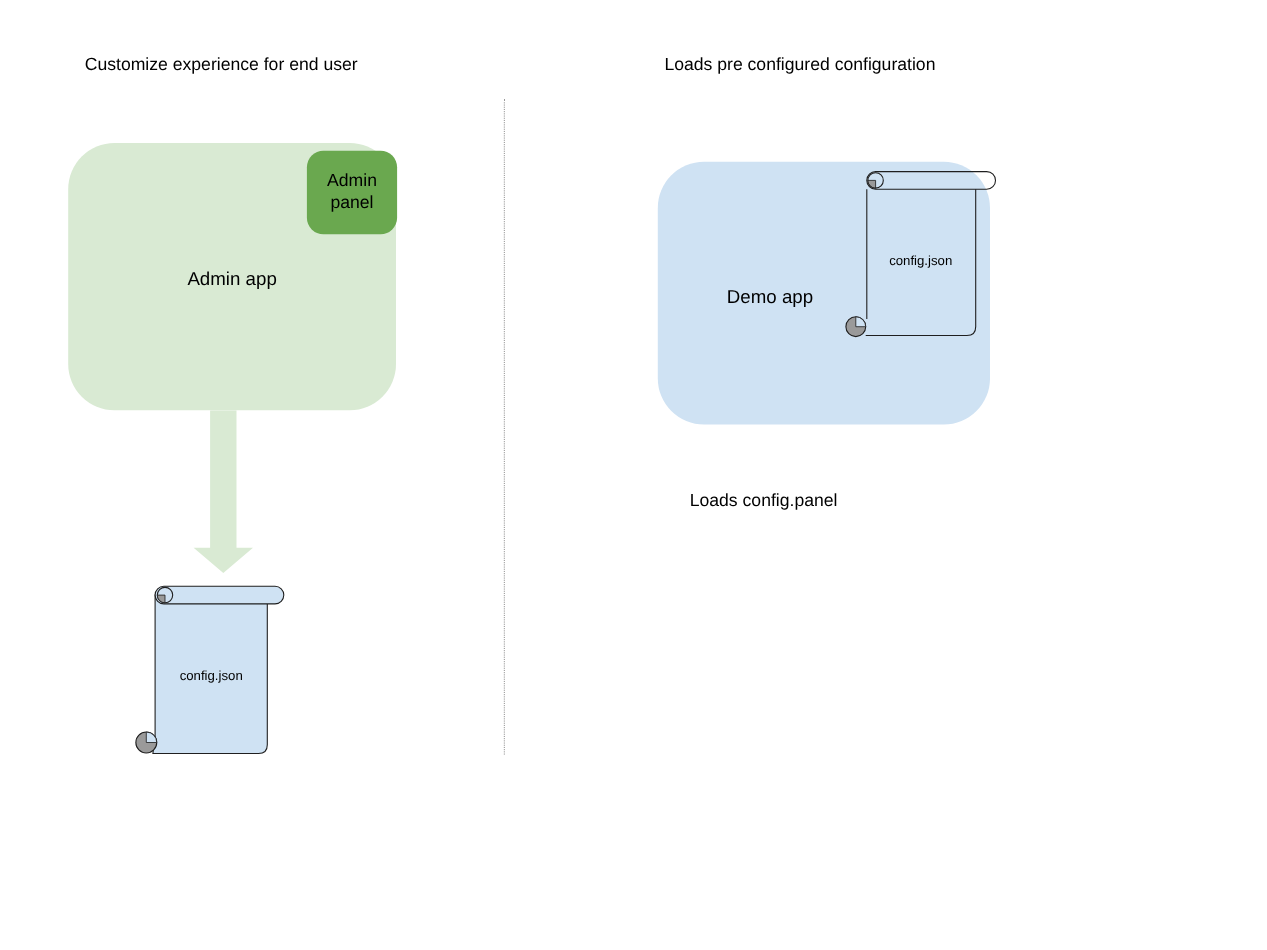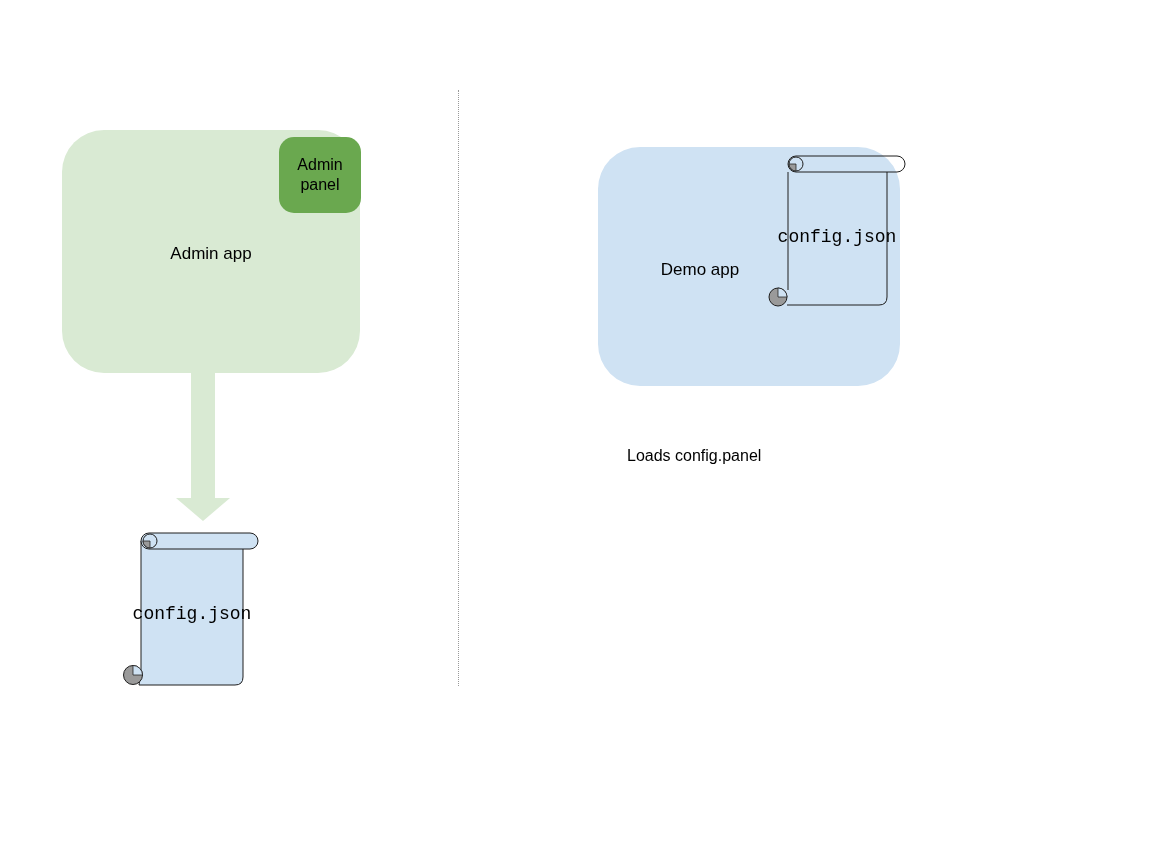--- a/index.html
+++ b/index.html
@@ -11,39 +11,41 @@
 
   .appbox{position:absolute;border-radius:42px;}
   .admin-app{left:62px;top:130px;width:298px;height:243px;background:#d9ead3;}
   .demo-app{left:598px;top:147px;width:302px;height:239px;background:#cfe2f3;}
 
   .admin-panel{position:absolute;left:279px;top:137px;width:82px;height:76px;border-radius:15px;
                background:#6aa84f;display:flex;align-items:center;
                text-align:center;font-size:16px;line-height:20px;}
 
   .center-label{position:absolute;transform:translate(-50%,-50%);white-space:nowrap;font-size:17px;}
-  .scroll-label{position:absolute;transform:translate(-50%,-50%);white-space:nowrap;font-size:18px;font-family:Liberation Mono, monospace;}
+  .scroll-label{position:absolute;transform:translate(-50%,-50%);white-space:nowrap;font-size:12px;}
 
   .divider{position:absolute;left:458px;top:90px;height:596px;width:0;border-left:1px dotted #999999;}
 
   .abs{position:absolute;}
 
   .f-blue{fill:#cfe2f3}
   .f-gray{fill:#9a9a9a}
   .f-none{fill:none}
   .f-lgreen{fill:#d9ead3}
   .s-dark{stroke:#1f1f1f;stroke-width:1}
   .s-thin{stroke:#1f1f1f;stroke-width:0.75}
   .s-none{stroke:none}
 </style>
 </head>
 <body>
 
 <div class="canvas">
 
+  <div class="title" style="left:77px;top:50px">Customize experience for end user</div>
+  <div class="title" style="left:604px;top:50px">Loads pre configured configuration</div>
 
   <div class="divider"></div>
 
   <div class="appbox admin-app"></div>
   <div class="center-label" style="left:211px;top:254px">Admin app</div>
 
   <div class="admin-panel">
     <span>Admin panel</span>
   </div>
 

